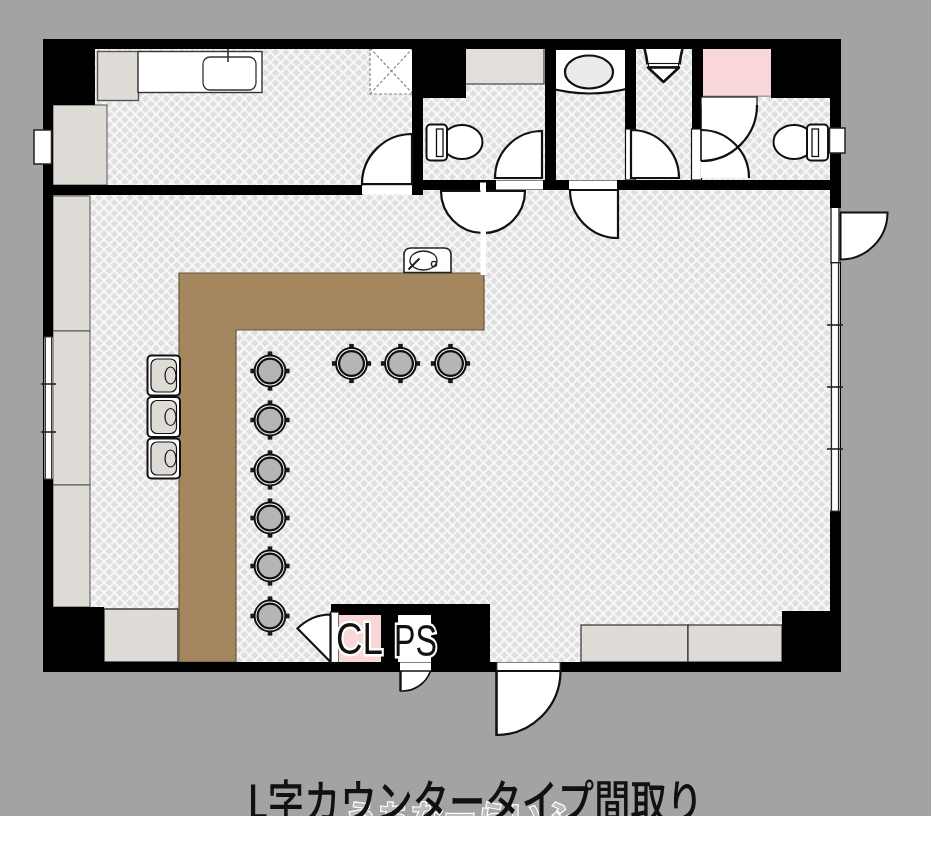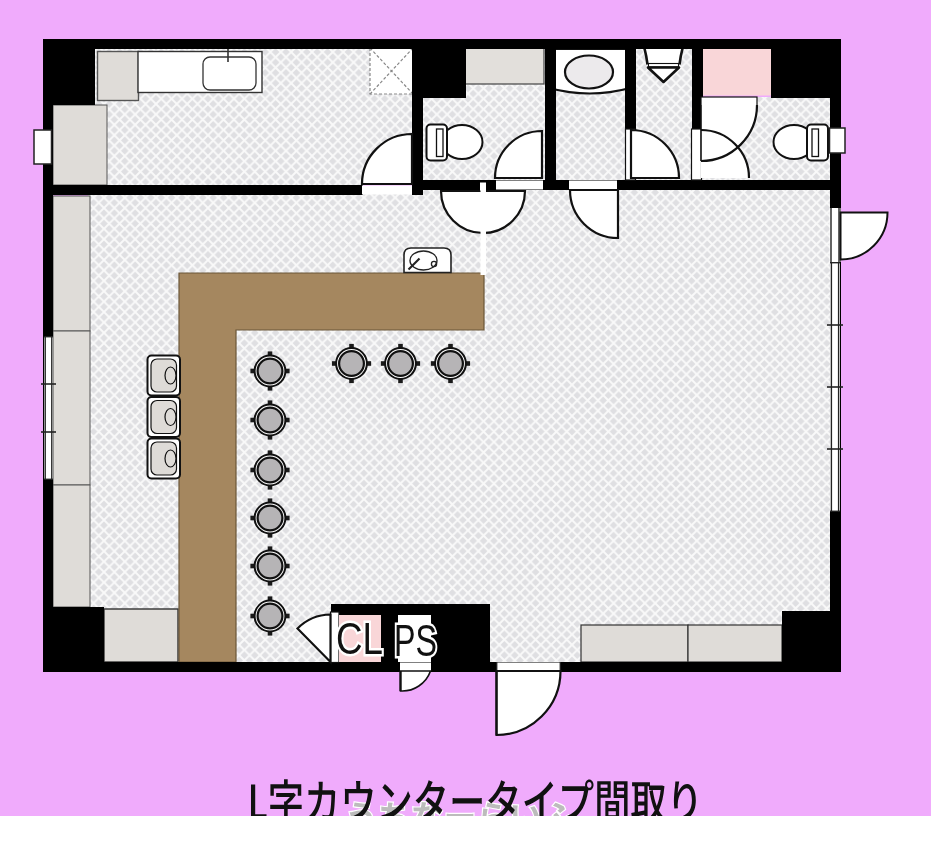--- a/index.html
+++ b/index.html
@@ -1,15 +1,15 @@
 <!DOCTYPE html>
 <html><head><meta charset="utf-8">
 <style>
 html,body{margin:0;padding:0;background:#fff;}
-#wrap{position:relative;width:931px;height:816px;background:#f0abfc;overflow:hidden;
+#wrap{position:relative;width:931px;height:816px;background:#a3a3a3;overflow:hidden;
 font-family:"Liberation Sans", sans-serif;}
 </style></head>
 <body>
 <div id="wrap">
 <svg width="931" height="856" viewBox="0 0 931 856">
 <defs>
 <pattern id="hatch" width="10.4" height="10.4" patternUnits="userSpaceOnUse">
 <rect width="10.4" height="10.4" fill="#dfdfe2"></rect>
 <path d="M-2,-2 L12.4,12.4 M-2,12.4 L12.4,-2" stroke="#f9f9f9" stroke-width="2.0" fill="none"></path>
 </pattern>

